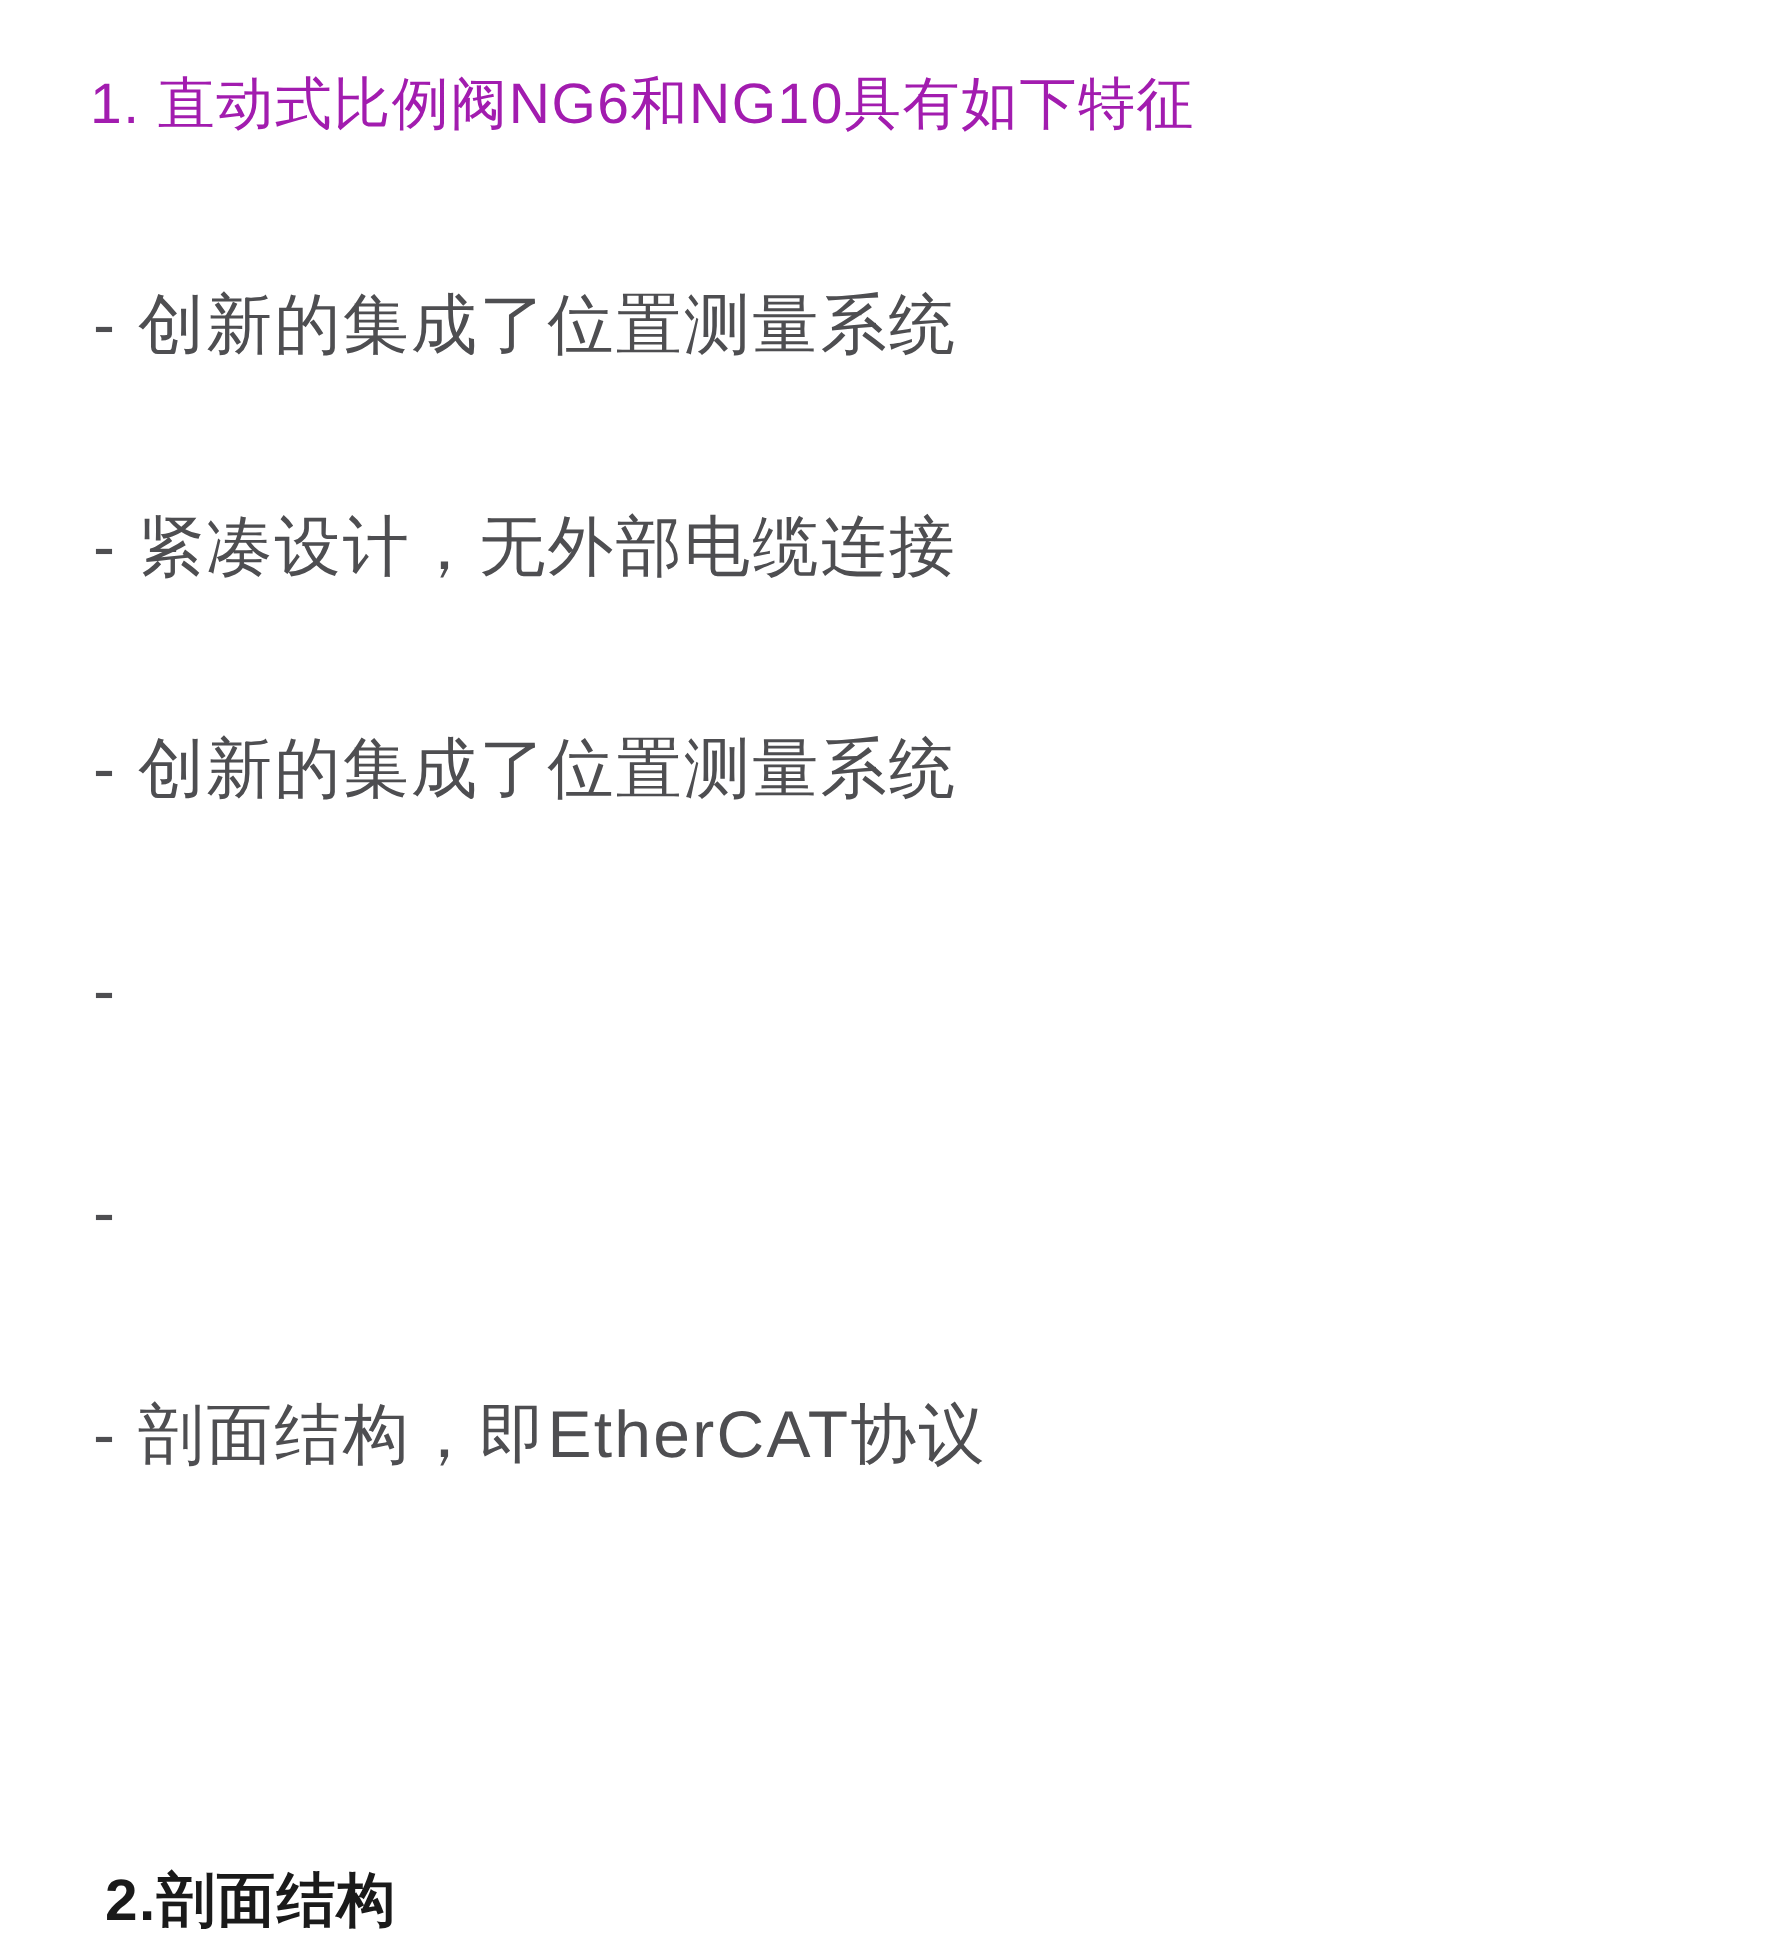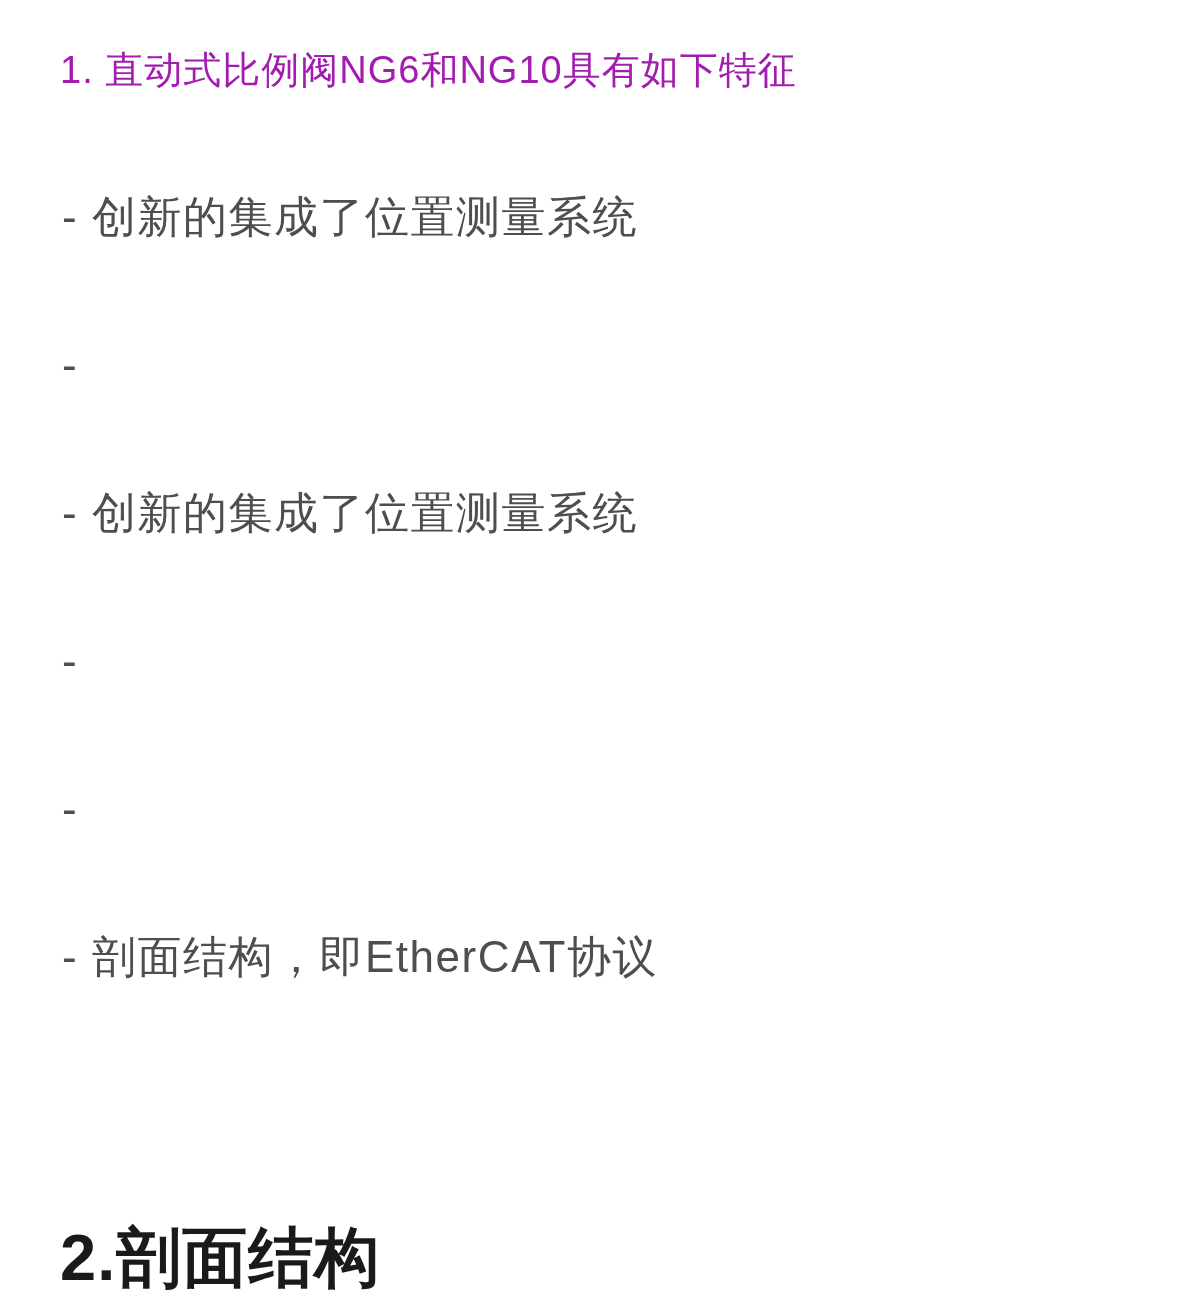--- a/index.html
+++ b/index.html
@@ -48,23 +48,23 @@
   .feature-item:first-child {
     margin-top: 94px;
   }
   .bullet-dash {
     display: inline-block;
     width: 30px;
     flex: 0 0 30px;
     color: #4e4e51;
   }
   .section-title-2 {
-    margin: 2px;
+    margin: 12px;
     padding: 246px 0 0 58px;
-    font-size: 65px;
+    font-size: 39px;
     line-height: 60px;
     font-weight: 800;
     color: #1a1a1a;
     letter-spacing: 1px;
     white-space: nowrap;
   }
 </style>
 </head>
 <body>
 
@@ -72,20 +72,21 @@
 
   <h1 class="section-title-1">1. 直动式比例阀NG6和NG10具有如下特征</h1>
 
   <ul class="feature-list">
     <li class="feature-item">
       <span class="bullet-dash">-</span>
       <span class="bullet-text">创新的集成了位置测量系统</span>
     </li>
     <li class="feature-item">
       <span class="bullet-dash">-</span>
+      <span class="bullet-text">紧凑设计，无外部电缆连接</span>
     </li>
     <li class="feature-item">
       <span class="bullet-dash">-</span>
       <span class="bullet-text">创新的集成了位置测量系统</span>
     </li>
     <li class="feature-item">
       <span class="bullet-dash">-</span>
     </li>
     <li class="feature-item">
       <span class="bullet-dash">-</span>

